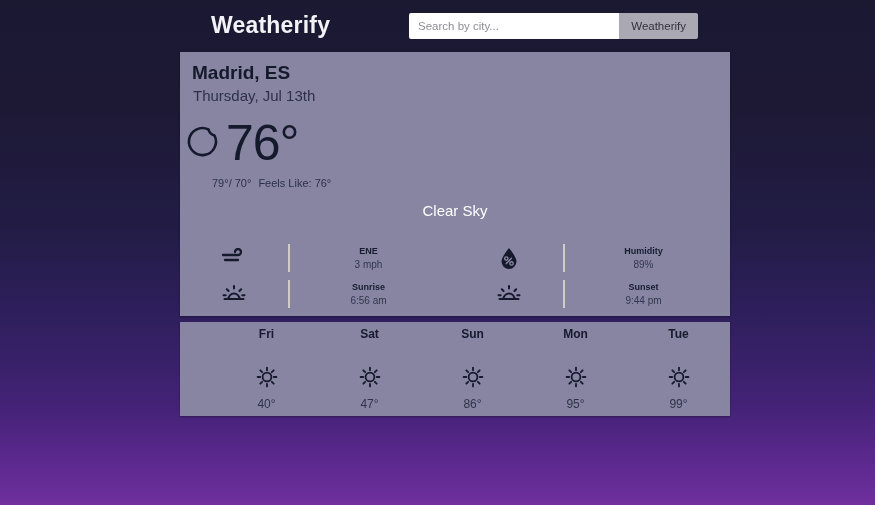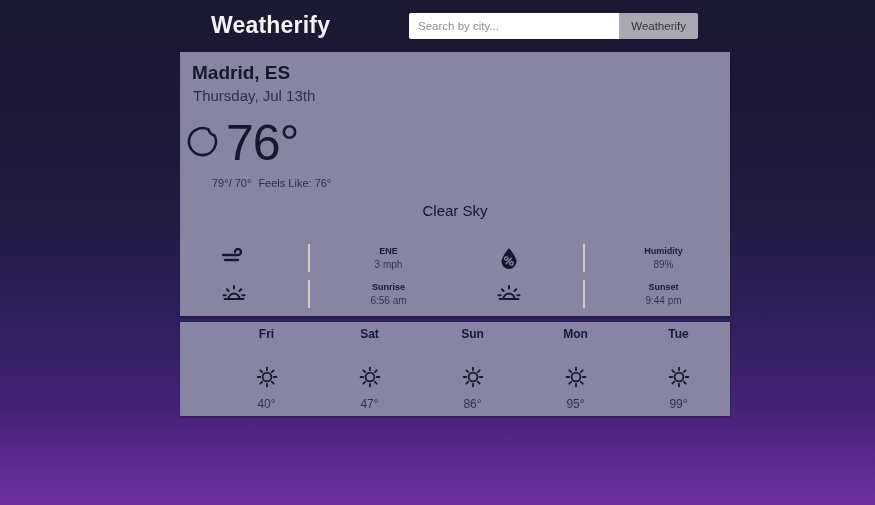--- a/index.html
+++ b/index.html
@@ -137,41 +137,40 @@
     font-size: 11px;
     margin-left: 32px;
   }
   .temp-sub .gap { display: inline-block; width: 7px; }
   .condition {
     position: absolute;
     top: 150px;
     left: 0;
     width: 100%;
     text-align: center;
-    color: #0f172a;
+    color: #ffffff;
     font-size: 15px;
   }
 
   .details {
     position: absolute;
     left: 0;
     top: 188px;
     width: 100%;
     display: flex;
   }
   .details-col {
     flex: 1 1 50%;
     display: flex;
     flex-direction: column;
   }
   .detail {
     display: flex;
     align-items: center;
     height: 36px;
-    gap: 20px;
   }
   .detail-icon {
     width: 108px;
     display: flex;
     align-items: center;
     justify-content: center;
   }
   .detail-divider {
     width: 2px;
     height: 28px;

